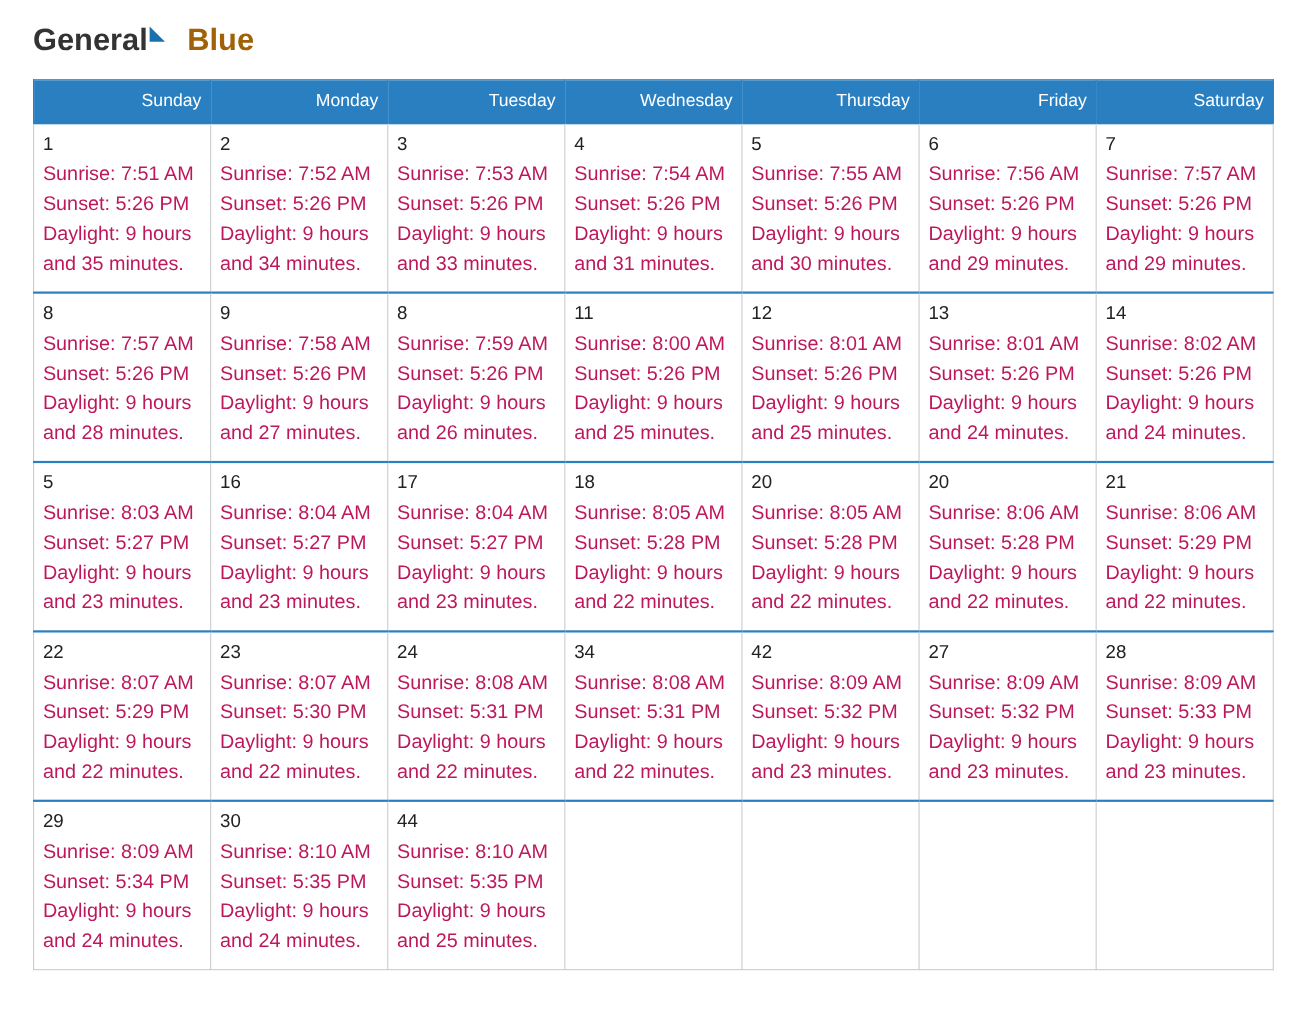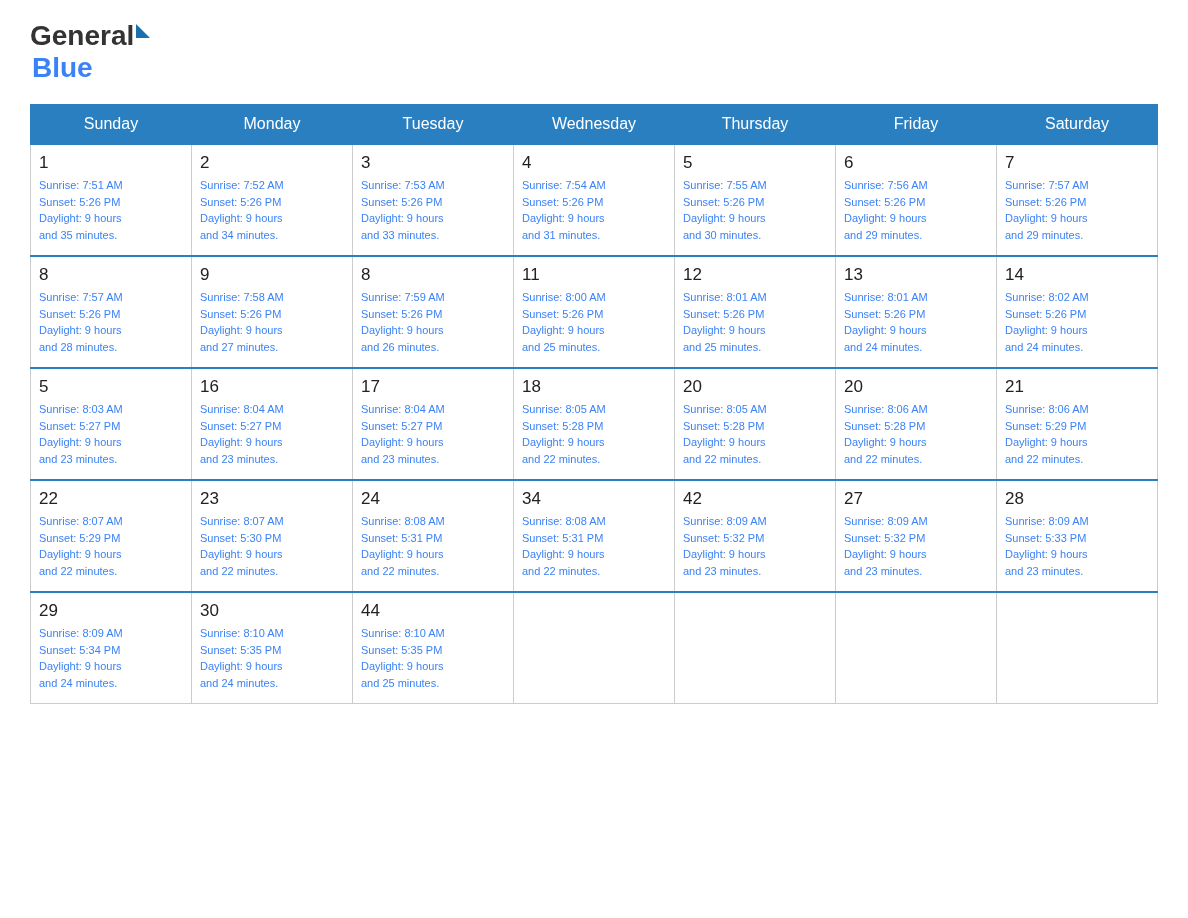--- a/index.html
+++ b/index.html
@@ -25,31 +25,30 @@
       width: 0;
       height: 0;
       border-left: 14px solid #1a6faf;
       border-top: 14px solid transparent;
       border-bottom: 0px solid transparent;
       margin-left: 2px;
       margin-top: -10px;
     }
     .logo-wrapper {
       display: flex;
-      flex-direction: column;
     }
     .logo-line1 {
       display: flex;
       align-items: center;
     }
     .logo-line2 {
       font-size: 28px;
       font-weight: bold;
-      color: #3b82f6;
-      margin-left: 2px;
+      color: #a16207;
+      margin-left: 20px;
     }
     .title-section {
       text-align: right;
     }
     .month-title {
       font-size: 52px;
       font-weight: normal;
       color: #111;
       line-height: 1;
     }
@@ -62,43 +61,43 @@
       width: 100%;
       border-collapse: collapse;
       table-layout: fixed;
     }
     .calendar-table th {
       background-color: #2a7fc1;
       color: white;
       font-size: 16px;
       font-weight: normal;
       padding: 10px 8px;
-      text-align: center;
+      text-align: right;
       border: 1px solid #2a7fc1;
     }
     .calendar-table td {
       vertical-align: top;
       padding: 8px 8px 12px 8px;
       border: 1px solid #ccc;
       border-top: 2px solid #2a7fc1;
       font-size: 13px;
       color: #222;
       min-height: 100px;
       background: #fff;
     }
     .day-number {
       font-size: 17px;
       font-weight: normal;
       display: block;
       margin-bottom: 4px;
     }
     .day-info {
-      font-size: 11px;
+      font-size: 18px;
       line-height: 1.5;
-      color: #3b82f6;
+      color: #be185d;
     }
     .empty-cell {
       border-top: 2px solid #2a7fc1;
       background: #fff;
     }
   </style>
 </head>
 <body>
 
 <div class="header">

